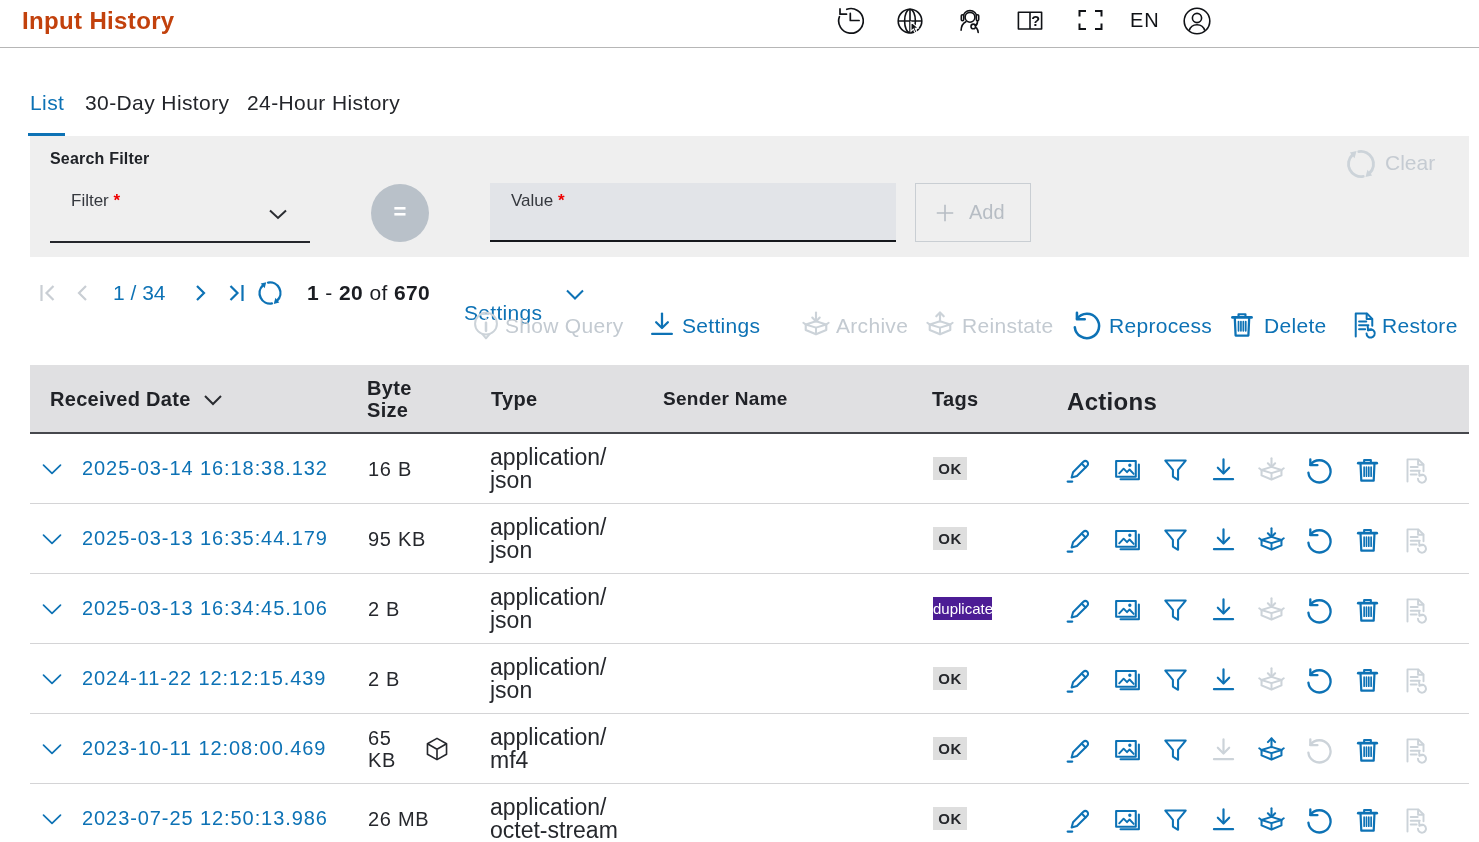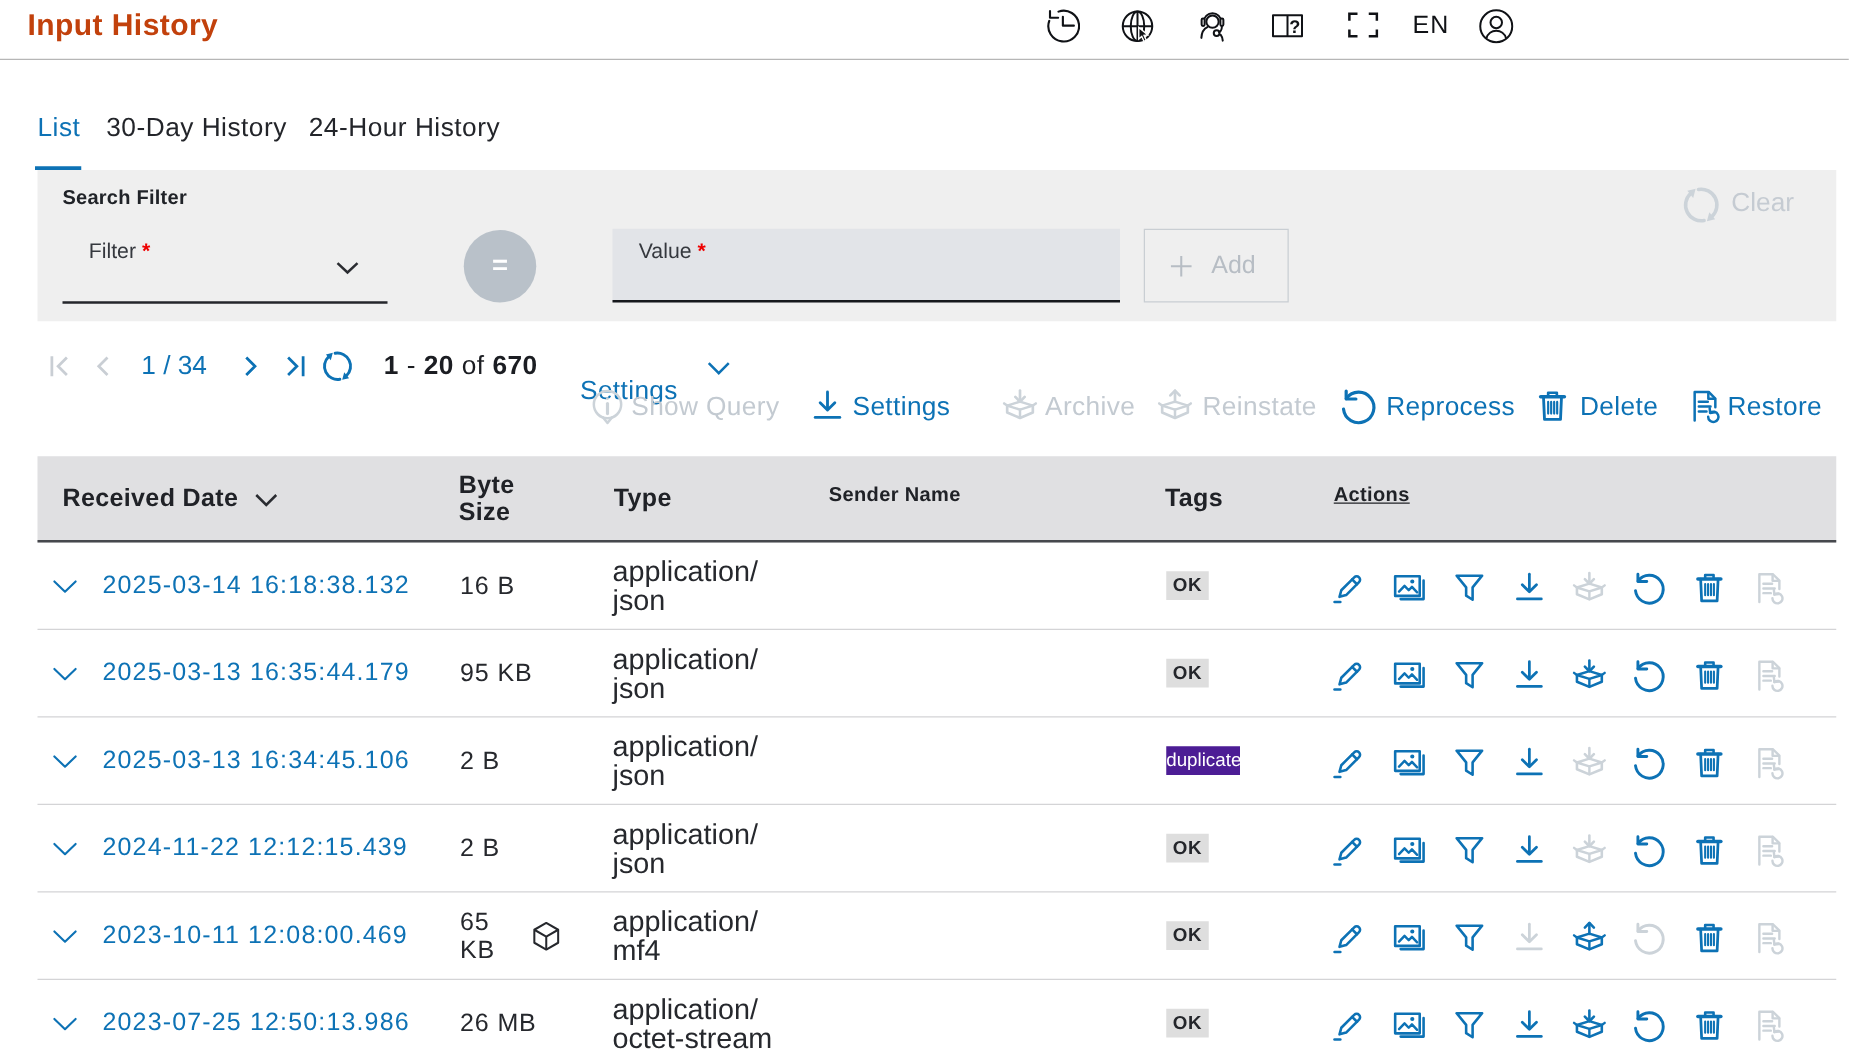--- a/index.html
+++ b/index.html
@@ -154,23 +154,23 @@
     <path d="M14.8 13.2 l0.3 2.8 2.7-0.4" stroke-width="1.5"></path>
   </svg>
 <div class="abs" style="left:1382px;top:314px;font-size:21px;letter-spacing:0.3px;color:#0d72b5;">Restore</div>
 <div class="abs" style="left:30px;top:365px;width:1439px;height:69px;background:#e0e0e2;border-bottom:2px solid #46484d;"></div>
 <div class="abs" style="left:50px;top:388px;font-size:20px;font-weight:bold;letter-spacing:0.3px;color:#202227;">Received Date</div>
 <svg class="abs" style="left:203px;top:394px;" width="20" height="13" viewBox="0 0 20 13" fill="none" stroke="#2a2c31" stroke-width="2">
     <path d="M2 2 L10 10 L18 2"></path>
   </svg>
 <div class="abs" style="left:367px;top:377px;font-size:20px;font-weight:bold;letter-spacing:0.3px;color:#202227;line-height:22px;">Byte<br>Size</div>
 <div class="abs" style="left:491px;top:388px;font-size:20px;font-weight:bold;letter-spacing:0.3px;color:#202227;">Type</div>
-<div class="abs" style="left:663px;top:388px;font-size:16px;font-weight:bold;letter-spacing:0.3px;color:#202227;">Sender Name</div>
+<div class="abs" style="left:663px;top:388px;font-size:19px;font-weight:bold;letter-spacing:0.3px;color:#202227;">Sender Name</div>
 <div class="abs" style="left:932px;top:388px;font-size:20px;font-weight:bold;letter-spacing:0.3px;color:#202227;">Tags</div>
-<div class="abs" style="left:1067px;top:388px;font-size:16px;font-weight:bold;letter-spacing:0.3px;color:#202227;text-decoration:underline;">Actions</div>
+<div class="abs" style="left:1067px;top:388px;font-size:24px;font-weight:bold;letter-spacing:0.3px;color:#202227;">Actions</div>
 <div class="abs" style="left:30px;top:503px;width:1439px;height:1px;background:#d4d4d6;"></div>
 <svg class="abs" style="left:40px;top:457px;" width="24" height="24" viewBox="0 0 24 24" fill="none" stroke="#0d72b5" stroke-linecap="round" stroke-linejoin="round">
     <path d="M3.5 8.2 L12 16.4 L20.5 8.2" stroke-width="1.7"></path>
   </svg>
 <div class="abs" style="left:82px;top:457px;font-size:20px;letter-spacing:0.92px;color:#0d72b5;">2025-03-14 16:18:38.132</div>
 <div class="abs" style="left:368px;top:458px;font-size:20px;letter-spacing:0.7px;color:#26282d;">16 B</div>
 <div class="abs" style="left:490px;top:446px;font-size:23px;color:#26282d;line-height:23px;">application/<br>json</div>
 <div class="abs" style="left:933px;top:457px;width:34px;height:23px;background:#dedede;color:#24262b;font-size:15px;font-weight:bold;text-align:center;line-height:23px;letter-spacing:0.5px;">OK</div>
 <svg class="abs" style="left:1064px;top:455px;" width="31" height="31" viewBox="0 0 24 24" fill="none" stroke="#0d72b5" stroke-linecap="round" stroke-linejoin="round">
     <path d="M7.0 13.3 L15.0 5.3 a2.1 2.1 0 0 1 3.0 3.0 L10.0 16.3 l-4.1 1.1 1.1-4.1 z" stroke-width="1.6"></path>

